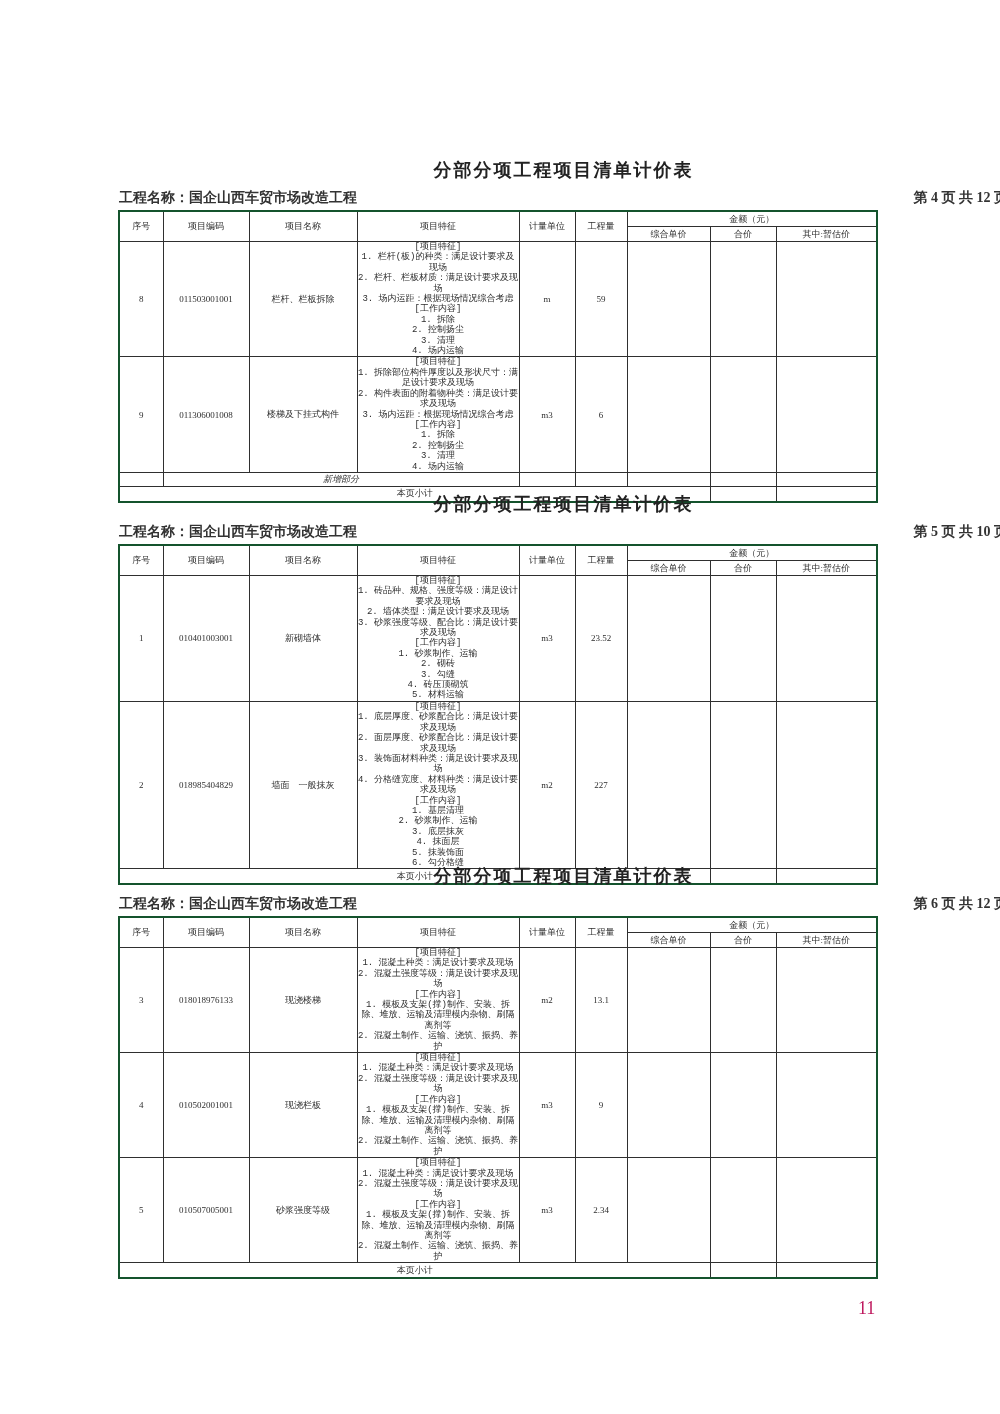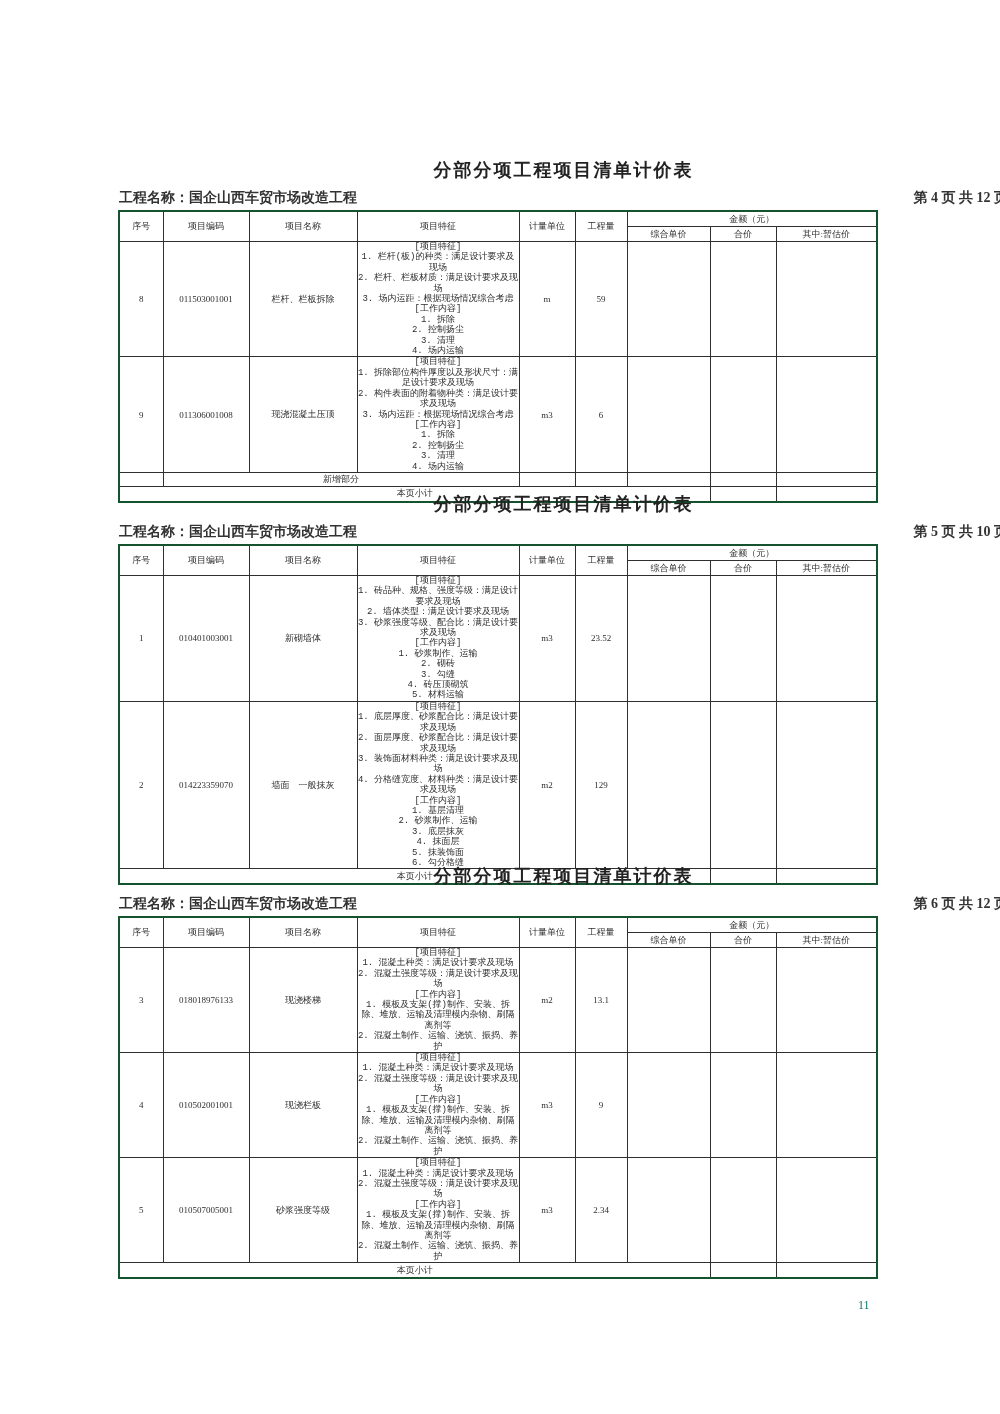--- a/index.html
+++ b/index.html
@@ -25,23 +25,23 @@
     border:1px solid #2f2f2f;font-weight:normal;font-size:9px;color:#2e2e2e;
     text-align:center;vertical-align:middle;padding:0;overflow:hidden;
   }
   table.boq thead th{height:14px;line-height:13px;}
   td.l{text-align:left;padding-left:5px;}
   td.feat{
     text-align:left;white-space:pre-line;font-size:8px;line-height:10.4px;
     padding:2px 2px 2px 4px;vertical-align:middle;font-family:Liberation Mono, monospace;
   }
   tr.subtotal-row td{height:14px;}
-  tr.section-row td{height:12px;}
+  tr.section-row td{height:12px;font-style:italic;}
   .page-number{
-    position:absolute;left:858px;top:1298px;font-size:12px;color:#0f766e;
+    position:absolute;left:858px;top:1298px;font-size:18px;color:#be185d;
   }
 </style>
 </head>
 <body>
 
 <section class="sheet" style="top:158px">
   <div class="sheet-title">分部分项工程项目清单计价表</div>
   <div class="sheet-meta">
     <span>工程名称：国企山西车贸市场改造工程</span>
     <span>第 4 页 共 12 页</span>
@@ -90,21 +90,21 @@
 4. 场内运输</td>
         <td>m</td>
         <td>59</td>
         <td></td>
         <td></td>
         <td></td>
       </tr>
       <tr style="height:112px">
         <td>9</td>
         <td>011306001008</td>
-        <td class="l">现浇混凝土压顶</td>
+        <td class="l">楼梯及下挂式构件</td>
         <td class="feat">[项目特征]
 1. 拆除部位构件厚度以及形状尺寸：满足设计要求及现场
 2. 构件表面的附着物种类：满足设计要求及现场
 3. 场内运距：根据现场情况综合考虑
 [工作内容]
 1. 拆除
 2. 控制扬尘
 3. 清理
 4. 场内运输</td>
         <td>m3</td>
@@ -181,36 +181,36 @@
 4. 砖压顶砌筑
 5. 材料运输</td>
         <td>m3</td>
         <td>23.52</td>
         <td></td>
         <td></td>
         <td></td>
       </tr>
       <tr style="height:156px">
         <td>2</td>
-        <td>014223359070</td>
+        <td>018985404829</td>
         <td class="l">墙面　一般抹灰</td>
         <td class="feat">[项目特征]
 1. 底层厚度、砂浆配合比：满足设计要求及现场
 2. 面层厚度、砂浆配合比：满足设计要求及现场
 3. 装饰面材料种类：满足设计要求及现场
 4. 分格缝宽度、材料种类：满足设计要求及现场
 [工作内容]
 1. 基层清理
 2. 砂浆制作、运输
 3. 底层抹灰
 4. 抹面层
 5. 抹装饰面
 6. 勾分格缝</td>
         <td>m2</td>
-        <td>129</td>
+        <td>227</td>
         <td></td>
         <td></td>
         <td></td>
       </tr>
       <tr class="subtotal-row">
         <td colspan="7">本页小计</td>
         <td></td>
         <td></td>
       </tr>
     </tbody>

